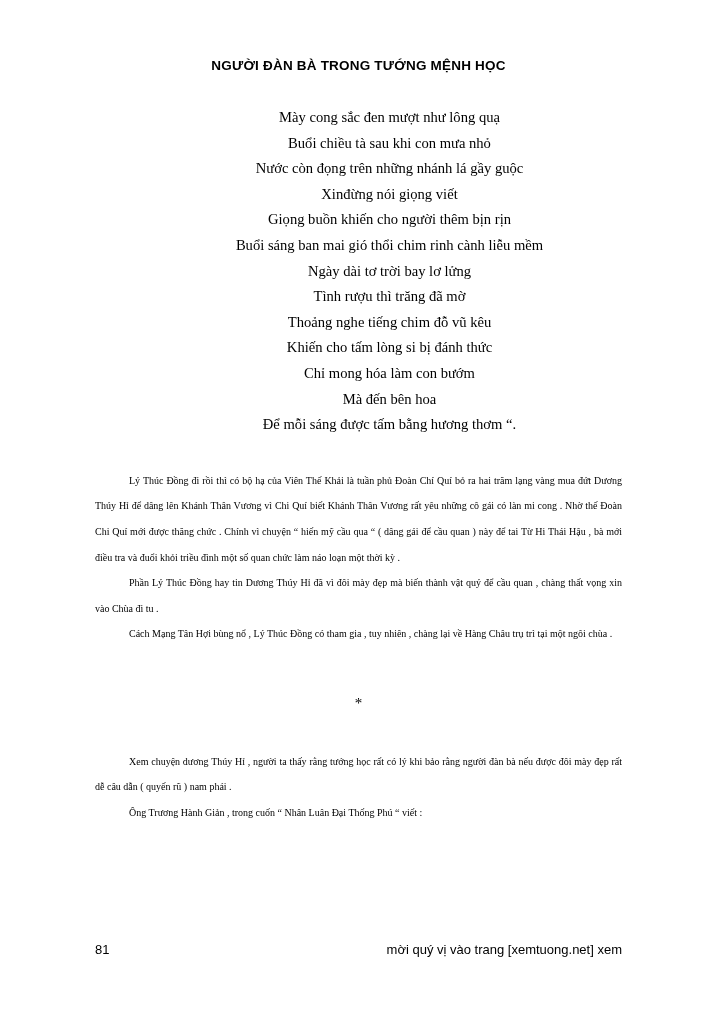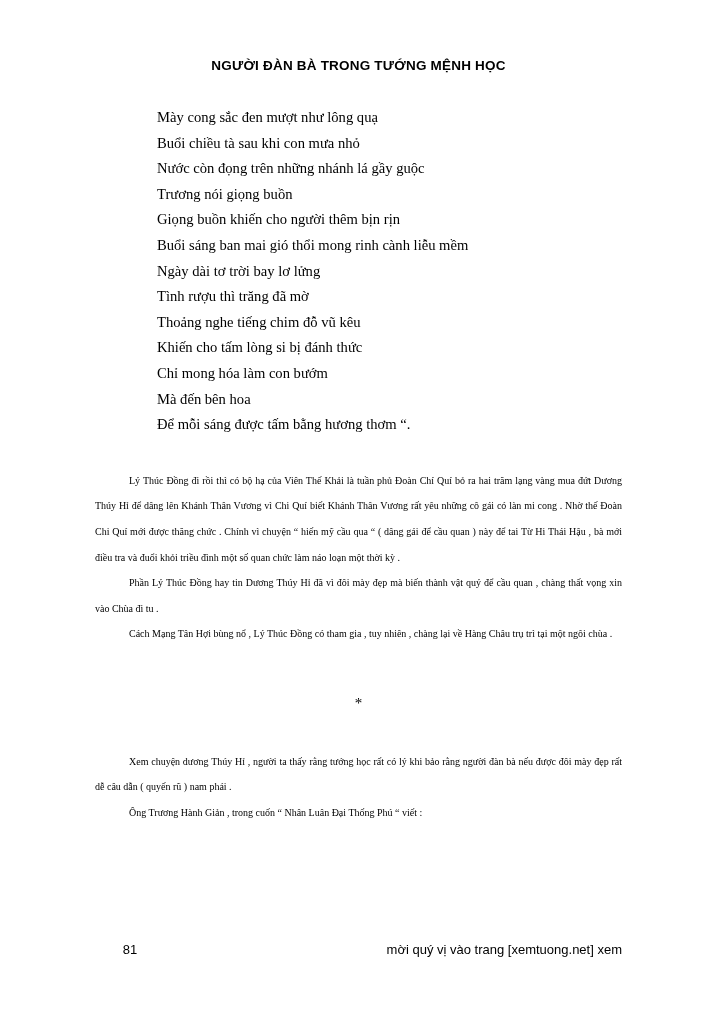--- a/index.html
+++ b/index.html
@@ -35,20 +35,21 @@
   }
   .content {
     position: absolute;
     top: 100px;
     left: 95px;
     width: 527px;
   }
   .verse {
     margin-top: 5px;
     margin-left: 62px;
+    text-align: center;
   }
   .verse-line {
     font-size: 14.6px;
     line-height: 25.6px;
     white-space: pre;
   }
   .prose {
     margin-top: 30px;
   }
   .para {
@@ -76,44 +77,44 @@
     font-size: 13px;
     display: flex;
     align-items: baseline;
   }
   .footer-left {
     width: 200px;
     text-align: left;
   }
   .footer-center {
     width: 70px;
-    text-align: center;
+    text-align: left;
   }
   .footer-right {
     flex: 1;
     text-align: right;
     white-space: nowrap;
   }
 </style>
 </head>
 <body>
 
 <div class="page">
 
   <div class="header-title">NGƯỜI ĐÀN BÀ TRONG TƯỚNG MỆNH HỌC</div>
 
   <div class="content">
 
     <div class="verse">
       <div class="verse-line">Mày cong sắc đen mượt như lông quạ</div>
       <div class="verse-line">Buổi chiều tà sau khi con mưa nhỏ</div>
       <div class="verse-line">Nước còn đọng trên những nhánh lá gầy guộc</div>
-      <div class="verse-line">Trương nói giọng buồn</div>
+      <div class="verse-line">Xinđừng nói giọng viết</div>
       <div class="verse-line">Giọng buồn khiến cho người thêm bịn rịn</div>
-      <div class="verse-line">Buổi sáng ban mai gió thổi mong rinh cành liễu mềm</div>
+      <div class="verse-line">Buổi sáng ban mai gió thổi chim rinh cành liễu mềm</div>
       <div class="verse-line">Ngày dài tơ trời bay lơ lửng</div>
       <div class="verse-line">Tình rượu thì trăng đã mờ</div>
       <div class="verse-line">Thoảng nghe tiếng chim đỗ vũ kêu</div>
       <div class="verse-line">Khiến cho tấm lòng si bị đánh thức</div>
       <div class="verse-line">Chỉ mong hóa làm con bướm</div>
       <div class="verse-line">Mà đến bên hoa</div>
       <div class="verse-line">Để mỗi sáng được tấm bằng hương thơm “.</div>
     </div>
 
     <div class="prose">

